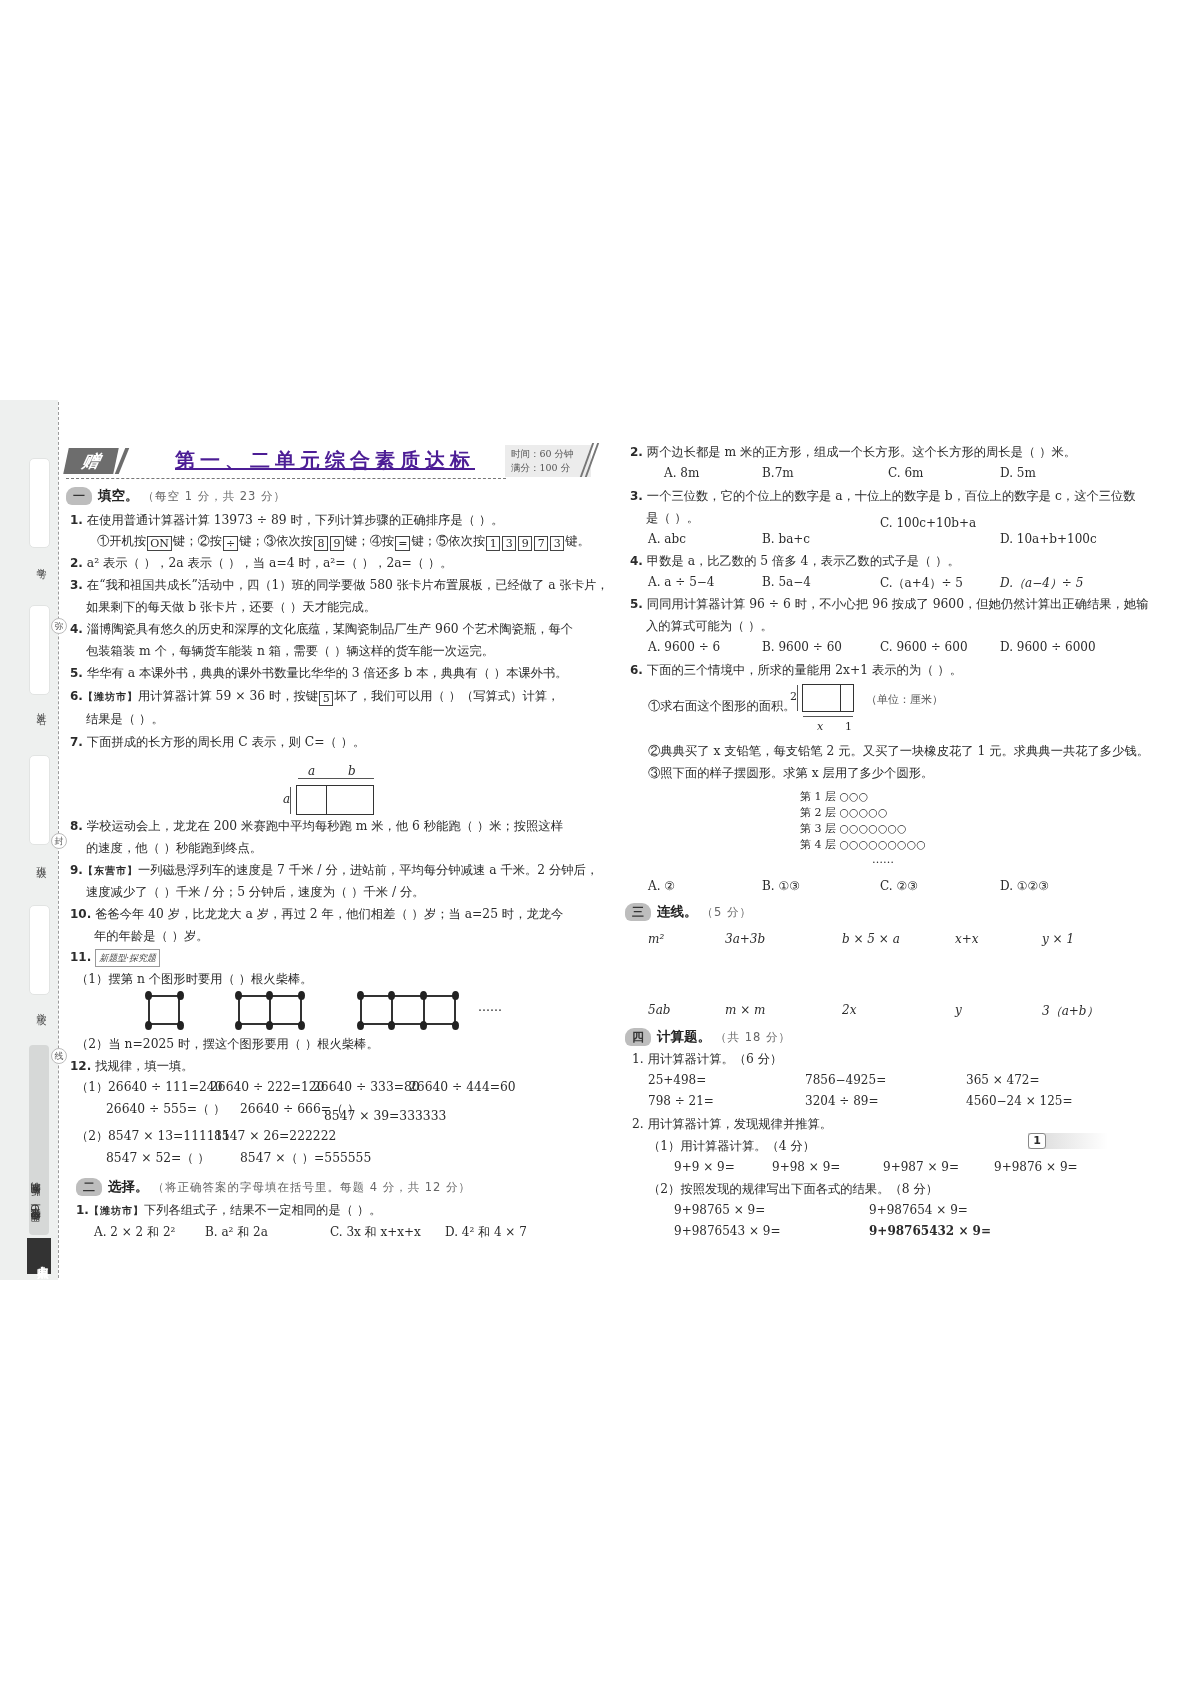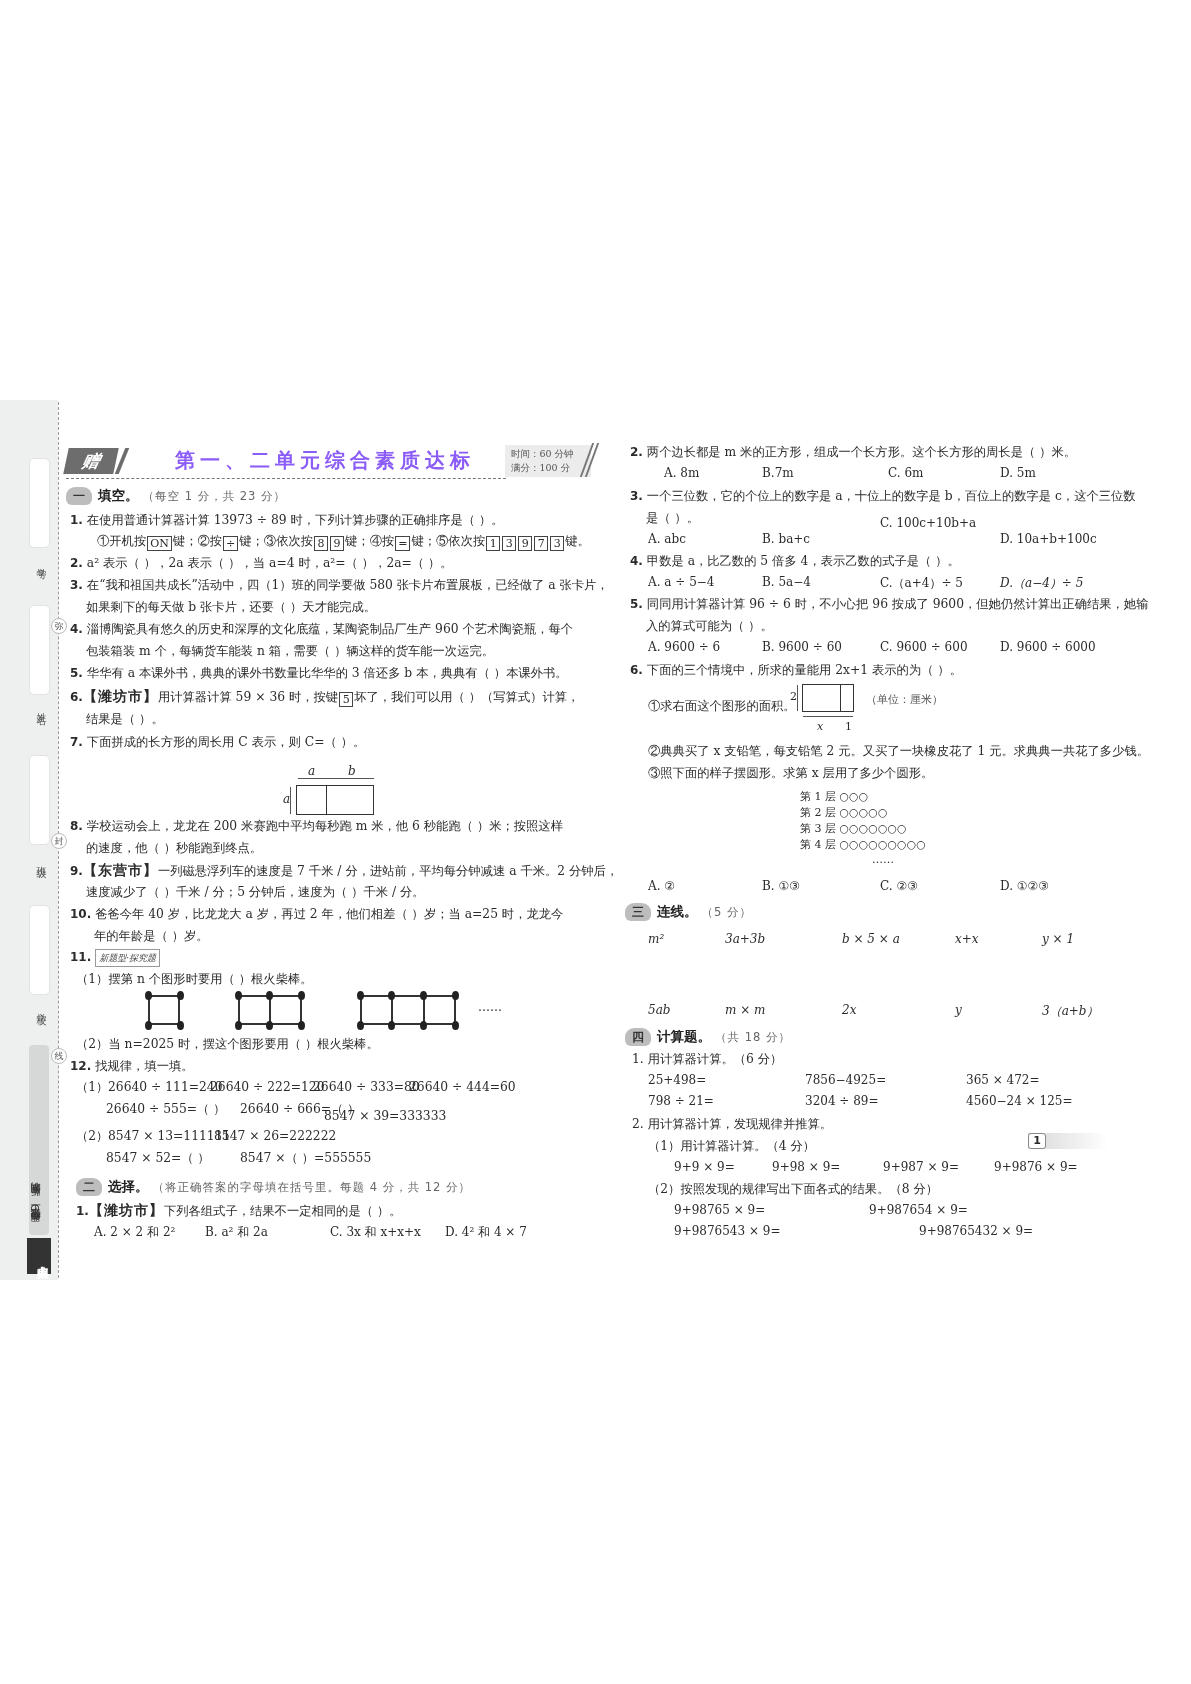--- a/index.html
+++ b/index.html
@@ -9,34 +9,34 @@
   .sidebar { position: absolute; left: 0; top: 400px; width: 58px; height: 880px; background: #eef0ef; }
   .cutline { position: absolute; left: 58px; top: 402px; height: 876px; border-left: 1px dashed #9a9a9a; }
   .field-box { position: absolute; left: 29px; width: 21px; background: #fff; border-radius: 5px; border: 1px solid #e2e4e3; }
   .side-label { position: absolute; left: 32px; width: 16px; font-size: 10px; color: #555; writing-mode: vertical-rl; font-family: "DejaVu Sans", sans-serif; letter-spacing: 2px; }
   .cut-mark { position: absolute; left: 51px; width: 16px; height: 16px; border-radius: 50%; background: #fff; border: 1px solid #bbb; font-size: 9px; text-align: center; line-height: 14px; color: #555; font-family: "DejaVu Sans", sans-serif; }
   .book-strip { position: absolute; left: 29px; top: 1045px; width: 20px; height: 190px; background: #d6d8d7; border-radius: 4px; writing-mode: vertical-rl; transform: rotate(180deg); font-size: 10px; font-family: "DejaVu Sans", sans-serif; color: #333; padding-top: 6px; text-align: left; }
   .logo { position: absolute; left: 27px; top: 1238px; width: 24px; height: 36px; background: #333; color:#fff; font-size: 12px; font-weight: bold; writing-mode: vertical-rl; text-align:center; font-family: "DejaVu Sans", sans-serif; }
 
   .gift-badge { position: absolute; left: 66px; top: 448px; width: 50px; height: 26px; background: #6d6d6d; transform: skewX(-12deg); color: #fff; font-weight: bold; font-size: 17px; text-align: center; line-height: 26px; font-family: "DejaVu Sans", sans-serif; font-style: italic; }
   .gift-slash { position: absolute; left: 120px; top: 448px; width: 4px; height: 26px; background: #6d6d6d; transform: skewX(-22deg); }
-  .title { position: absolute; left: 175px; top: 447px; font-size: 20px; font-weight: bold; letter-spacing: 5px; color: #8b5cf6; font-family: "DejaVu Serif", serif; }
+  .title { position: absolute; left: 175px; top: 447px; font-size: 20px; font-weight: bold; letter-spacing: 5px; color: #4c1d95; font-family: "DejaVu Serif", serif; text-decoration: underline; }
   .title-rule { position: absolute; left: 66px; top: 478px; width: 440px; border-top: 1px dashed #777; }
   .time-box { position: absolute; left: 505px; top: 445px; width: 86px; height: 32px; background: #ececec; font-size: 9.5px; color: #555; padding: 2px 6px; line-height: 14px; }
   .time-slash { position: absolute; left: 586px; top: 443px; width: 2px; height: 34px; background: #777; transform: skewX(-20deg); }
   .time-slash2 { left: 591px; }
 
   .sec-head { position: absolute; display: flex; align-items: center; font-family: "DejaVu Sans", sans-serif; }
   .sec-icon { width: 26px; height: 18px; border-radius: 9px 9px 6px 6px; background: #bdbdbd; color: #333; font-size: 12px; font-weight: bold; text-align: center; line-height: 18px; margin-right: 6px; }
   .sec-title { font-size: 13.5px; font-weight: bold; color: #222; }
   .sec-note { font-size: 11.5px; color: #666; margin-left: 4px; letter-spacing: 1px; }
 
   .q { position: absolute; font-size: 12.3px; line-height: 16px; white-space: nowrap; color: #2b2b2b; }
   .qn { font-family: "DejaVu Sans", sans-serif; font-weight: bold; font-size: 12px; }
-  .tag { font-size: 14px; font-weight: bold; letter-spacing: 1px; text-align: center; }
+  .tag { font-size: 10px; font-weight: bold; letter-spacing: 1px; text-align: center; }
   .key { display: inline-block; border: 1px solid #444; min-width: 14px; height: 15px; line-height: 13px; text-align: center; font-size: 11px; margin: 0 1px; padding: 0 2px; vertical-align: -2px; }
   .opt { position: absolute; font-size: 12px; white-space: nowrap; }
   .newtag { display:inline-block; border: 1px solid #999; font-size: 9px; padding: 0 3px; color:#444; font-style: italic; }
   .i { font-style: italic; }
 
   .rect { position: absolute; border: 1px solid #333; }
   .vline { position: absolute; border-left: 1px solid #333; }
   .hline { position: absolute; border-top: 1px solid #333; }
   .dot { position: absolute; width: 7px; height: 9px; border-radius: 50%; background: #222; }
 
@@ -310,16 +310,16 @@
 <div class="q" style="left:632px;top:1116px;">2. 用计算器计算，发现规律并推算。</div>
 <div class="q" style="left:648px;top:1138px;">（1）用计算器计算。（4 分）</div>
 <div class="opt" style="left:674px;top:1160px;">9+9 × 9=</div>
 <div class="opt" style="left:772px;top:1160px;">9+98 × 9=</div>
 <div class="opt" style="left:883px;top:1160px;">9+987 × 9=</div>
 <div class="opt" style="left:994px;top:1160px;">9+9876 × 9=</div>
 <div class="q" style="left:648px;top:1181px;">（2）按照发现的规律写出下面各式的结果。（8 分）</div>
 <div class="opt" style="left:674px;top:1203px;">9+98765 × 9=</div>
 <div class="opt" style="left:869px;top:1203px;">9+987654 × 9=</div>
 <div class="opt" style="left:674px;top:1224px;">9+9876543 × 9=</div>
-<div class="opt" style="left:919px;top:1224px;">9+98765432 × 9=</div>
+<div class="opt" style="left:869px;top:1224px;font-weight:bold;">9+98765432 × 9=</div>
 
 <div class="page-num"></div>
 <div class="page-num-box">1</div>
 
 </body></html>

